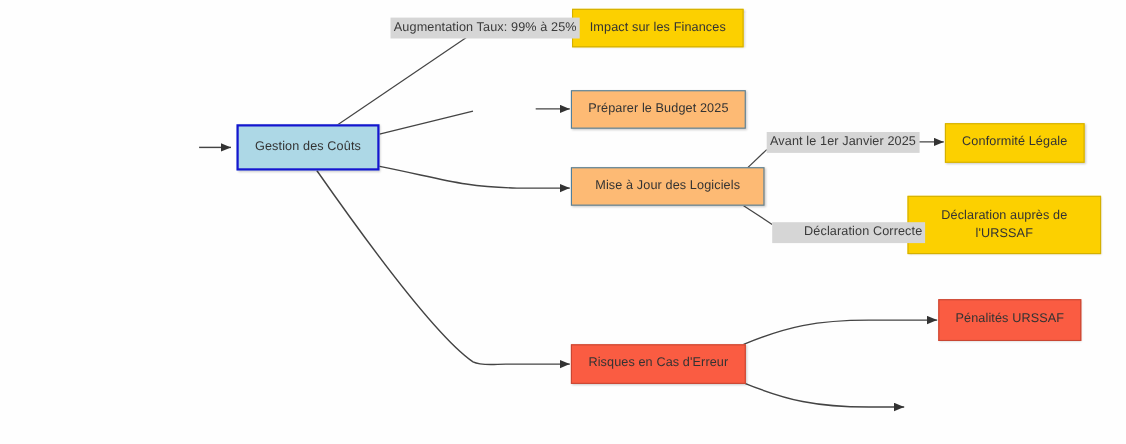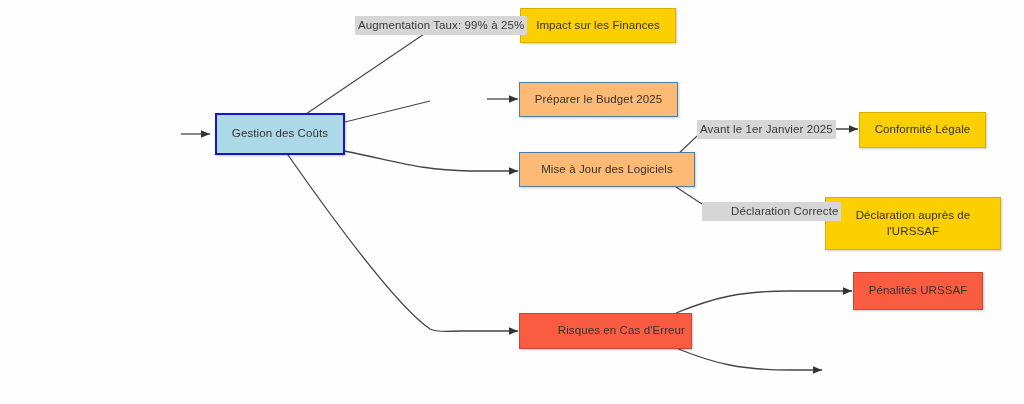--- a/index.html
+++ b/index.html
@@ -136,26 +136,26 @@
   </div>
 
   <div class="node n-blue" style="left:519px; top:152px; width:176px; height:35px;">
     <span class="label">Mise à Jour des Logiciels</span>
   </div>
 
   <div class="node n-yellow" style="left:859px; top:112px; width:127px; height:36px;">
     <span class="label">Conformité Légale</span>
   </div>
 
-  <div class="node n-yellow" style="left:825px; top:197px; width:176px; height:53px;">
+  <div class="node n-yellow" style="left:825px; top:178px; width:176px; height:53px;">
     <span class="label">Déclaration auprès de
 l'URSSAF</span>
   </div>
 
-  <div class="node n-red" style="left:519px; top:313px; width:173px; height:36px;justify-content:flex-end;">
+  <div class="node n-red" style="left:519px; top:313px; width:159px; height:36px;">
     <span class="label">Risques en Cas d'Erreur</span>
   </div>
 
   <div class="node n-red" style="left:853px; top:272px; width:130px; height:38px;">
     <span class="label">Pénalités URSSAF</span>
   </div>
 
 
   <div class="edge-label" style="left:355px; top:16px;">Augmentation Taux: 99% à 25%</div>
 

